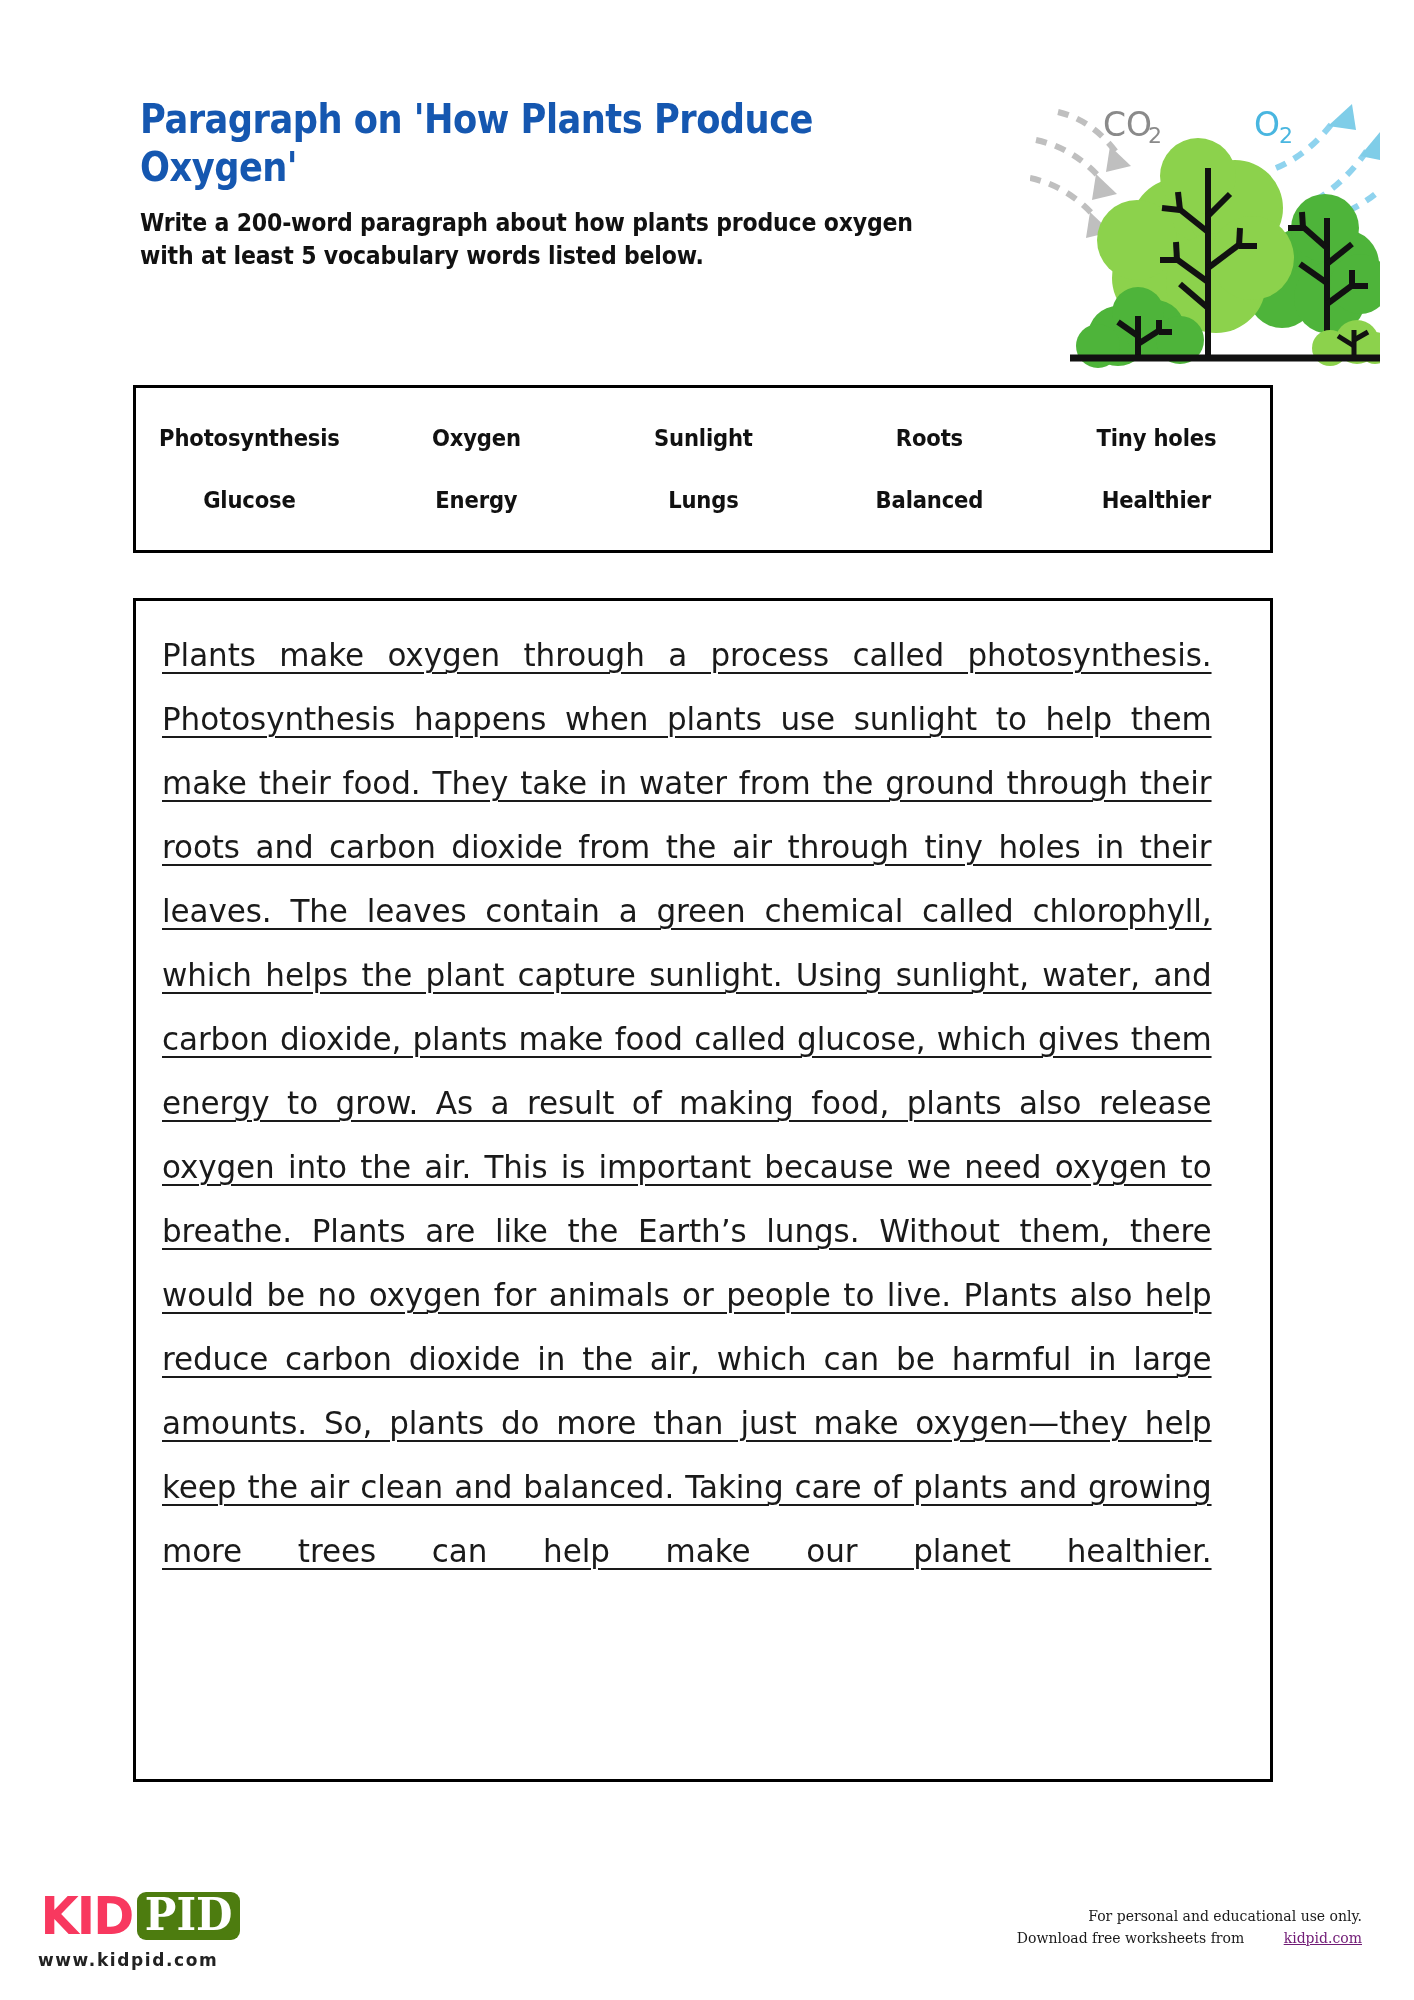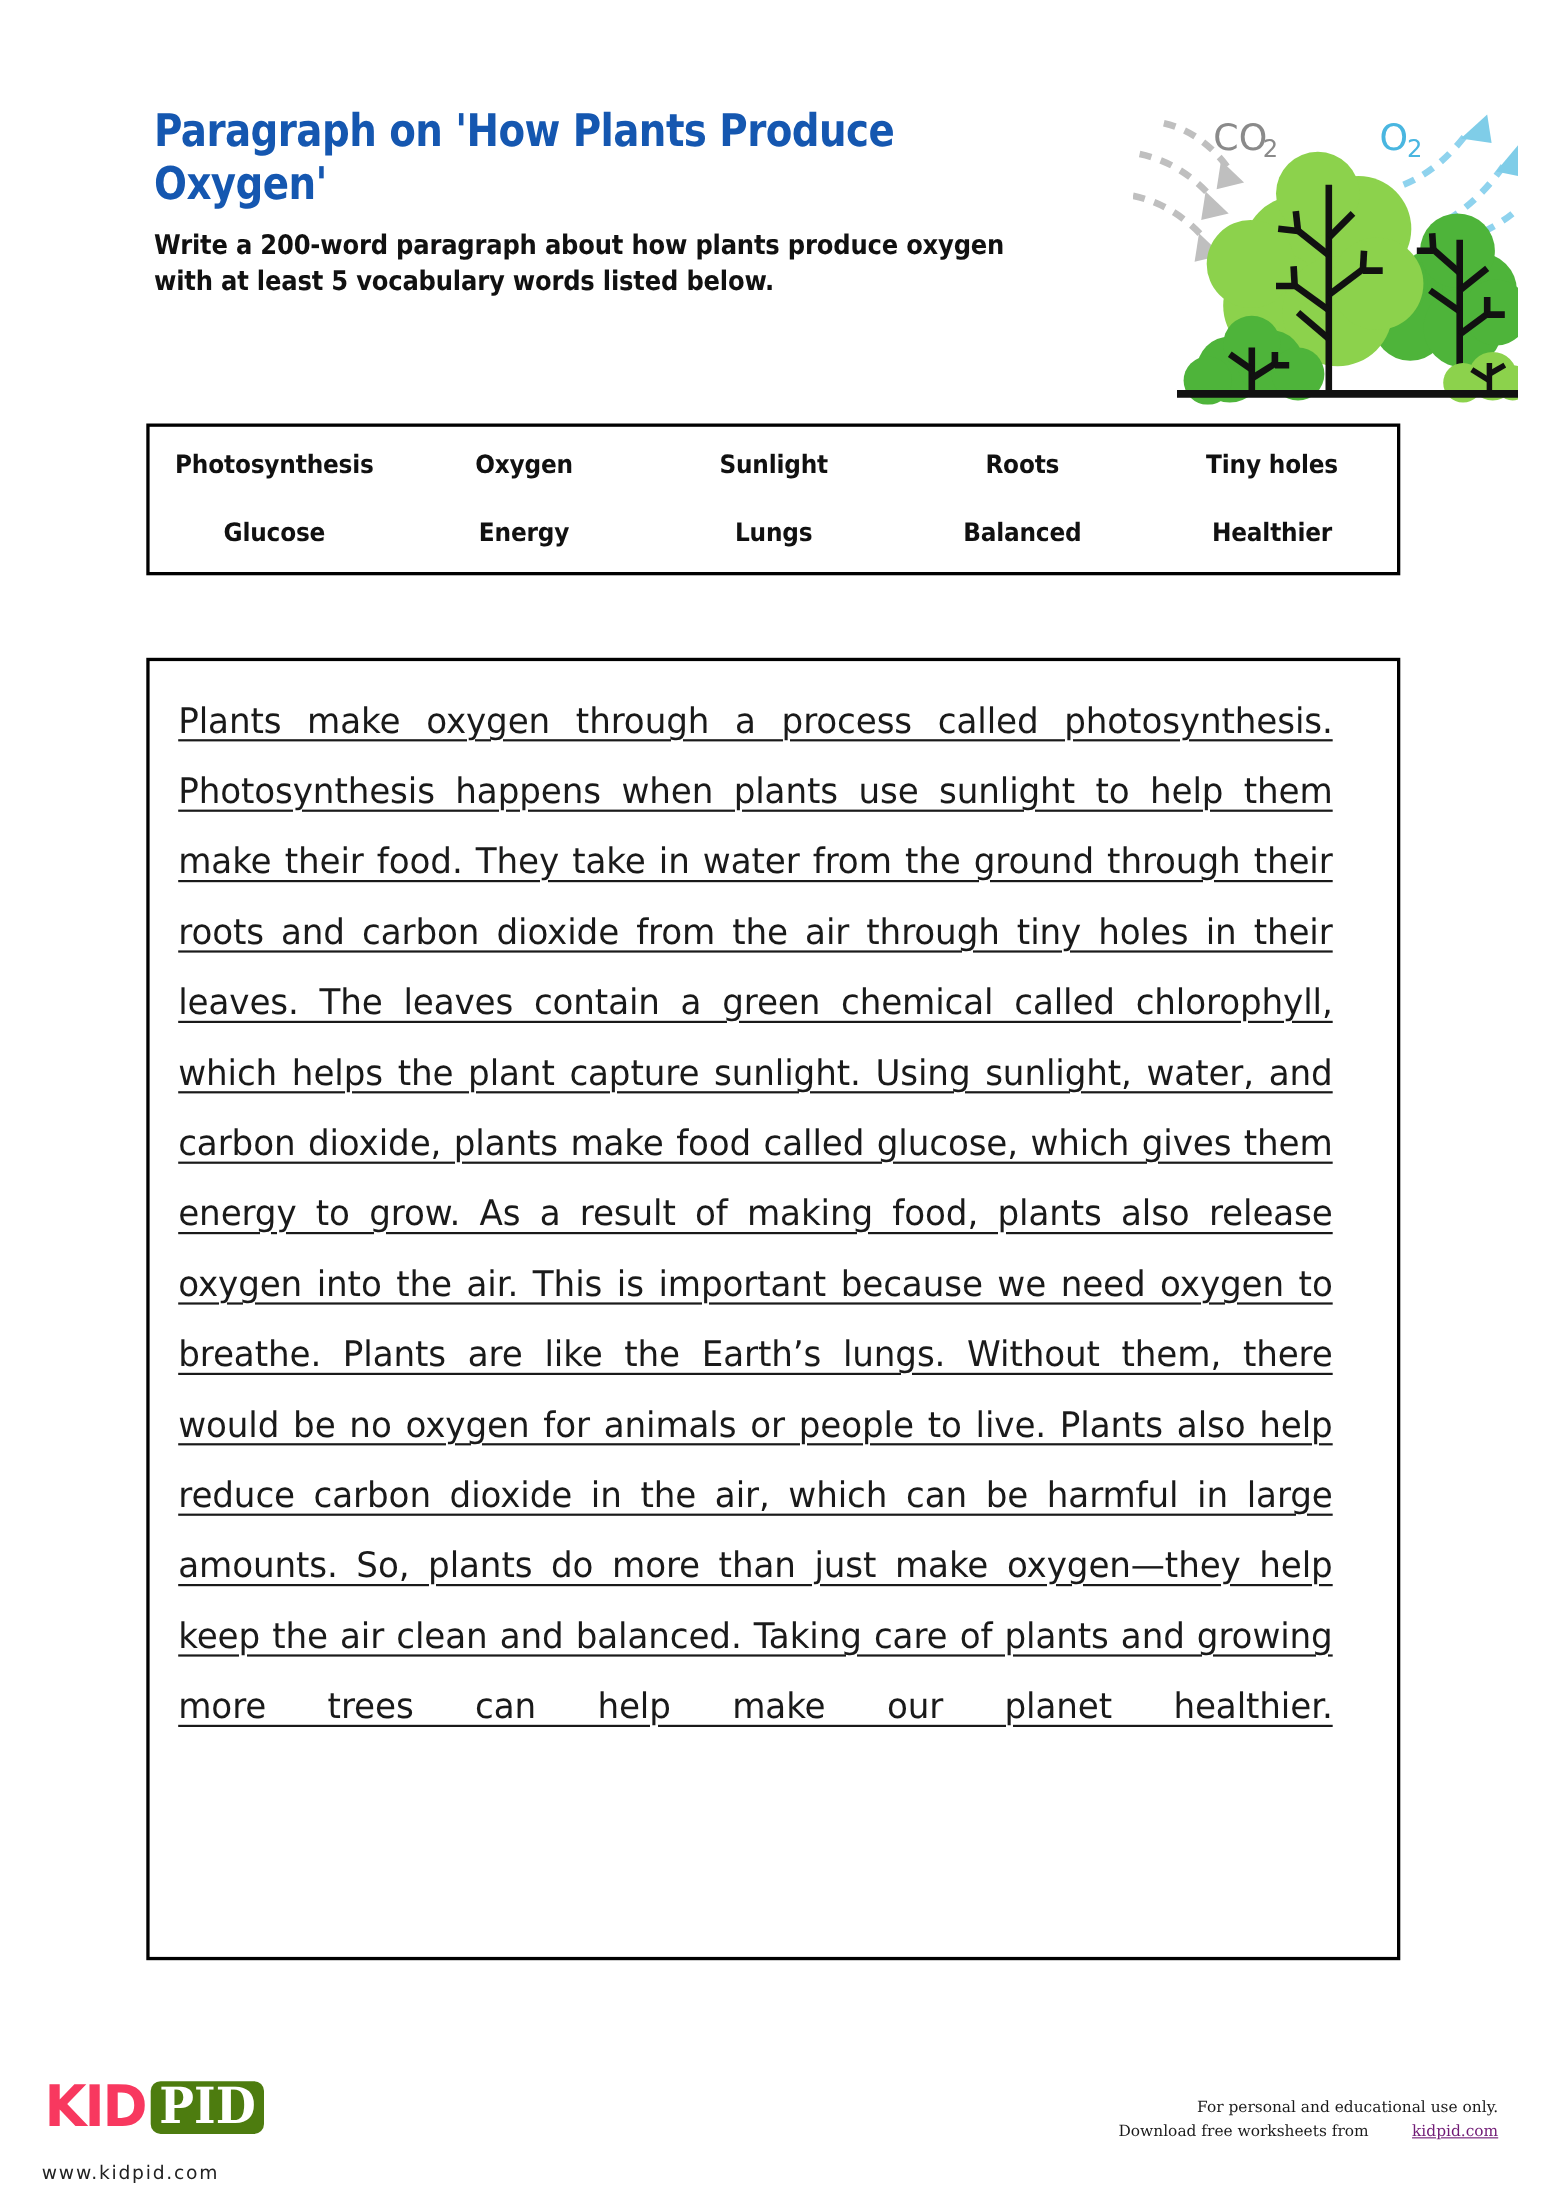--- a/index.html
+++ b/index.html
@@ -61,21 +61,21 @@
     height: 300px;
   }
   .illustration svg { display: block; }
 
   
   .vocab-box {
     position: absolute;
     left: 133px;
     top: 385px;
     width: 1140px;
-    height: 138px;
+    height: 168px;
     border: 3px solid #000000;
     box-sizing: border-box;
     display: flex;
     flex-direction: column;
     justify-content: center;
   }
   .vocab-row {
     display: flex;
     width: 100%;
   }
@@ -161,21 +161,22 @@
     letter-spacing: 0px;
     line-height: 1;
     display: inline-block;
     transform: scaleY(1.08);
   }
   .logo-url {
     font-family: "DejaVu Sans", sans-serif;
     font-size: 17px;
     color: #222222;
     letter-spacing: 1.6px;
-    margin-top: 22px;
+    margin-top: 6px;
+    font-weight: bold;
   }
 
   .footer-note {
     position: absolute;
     right: 52px;
     top: 1906px;
     text-align: right;
     font-family: "DejaVu Serif", serif;
     font-size: 14px;
     line-height: 1.55;

